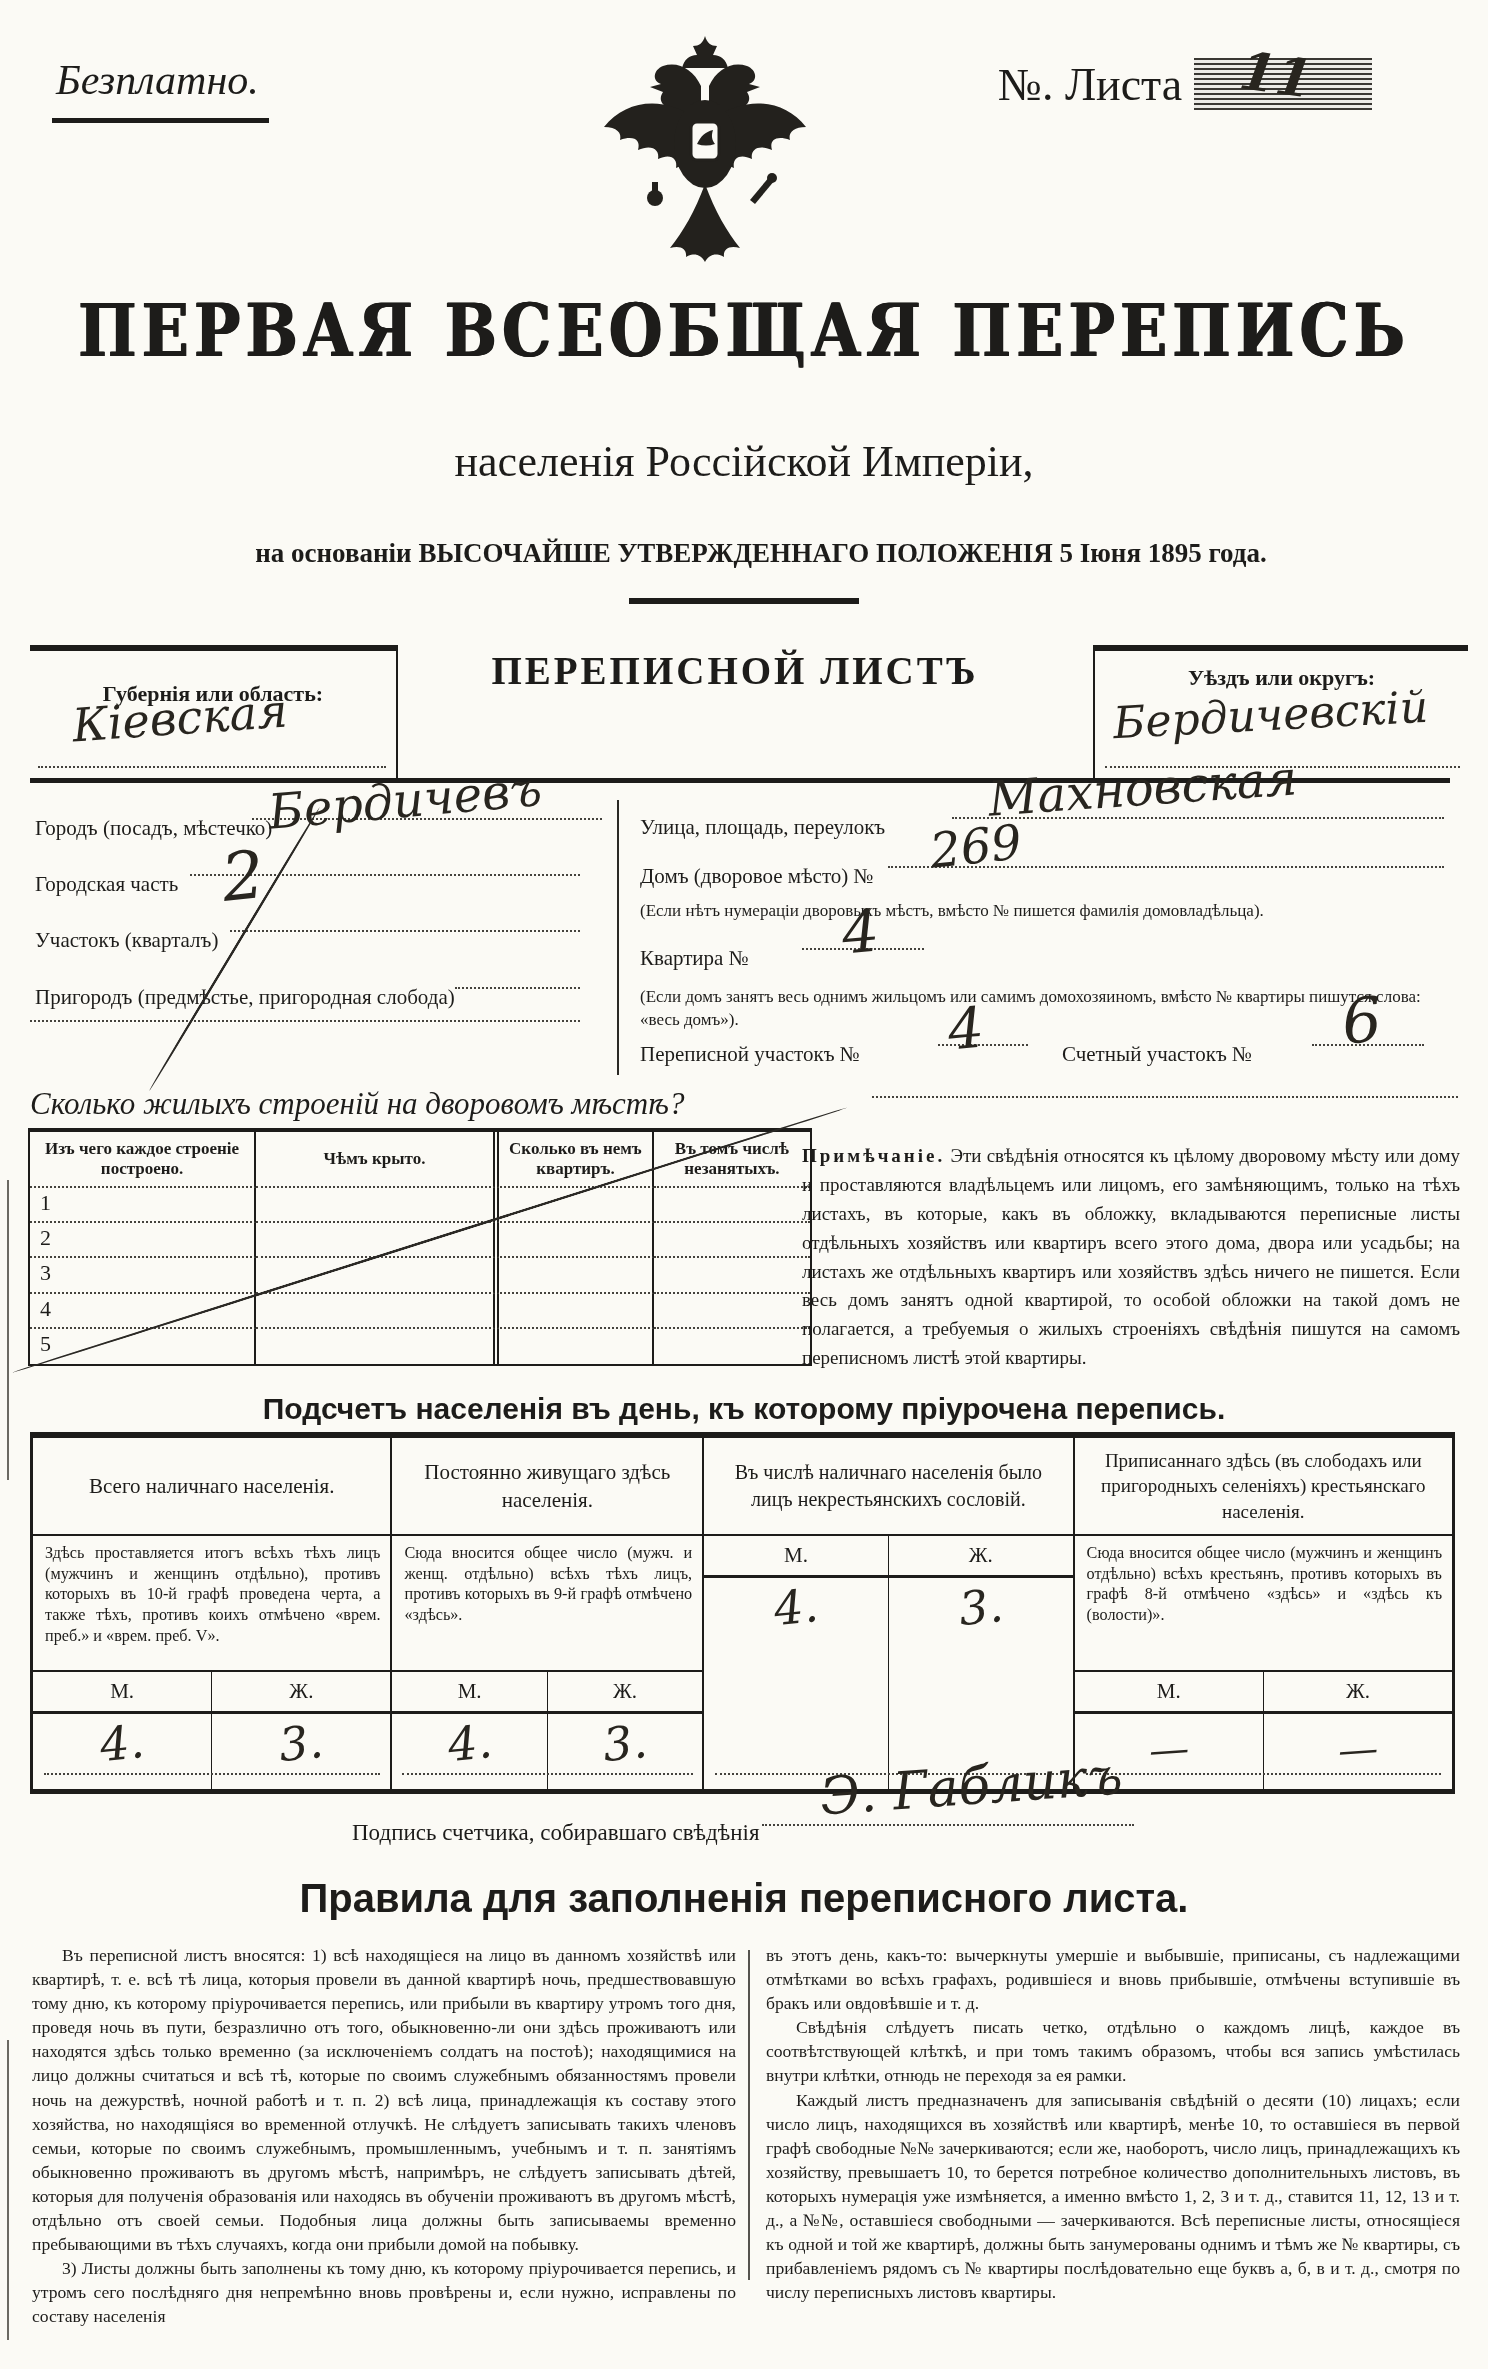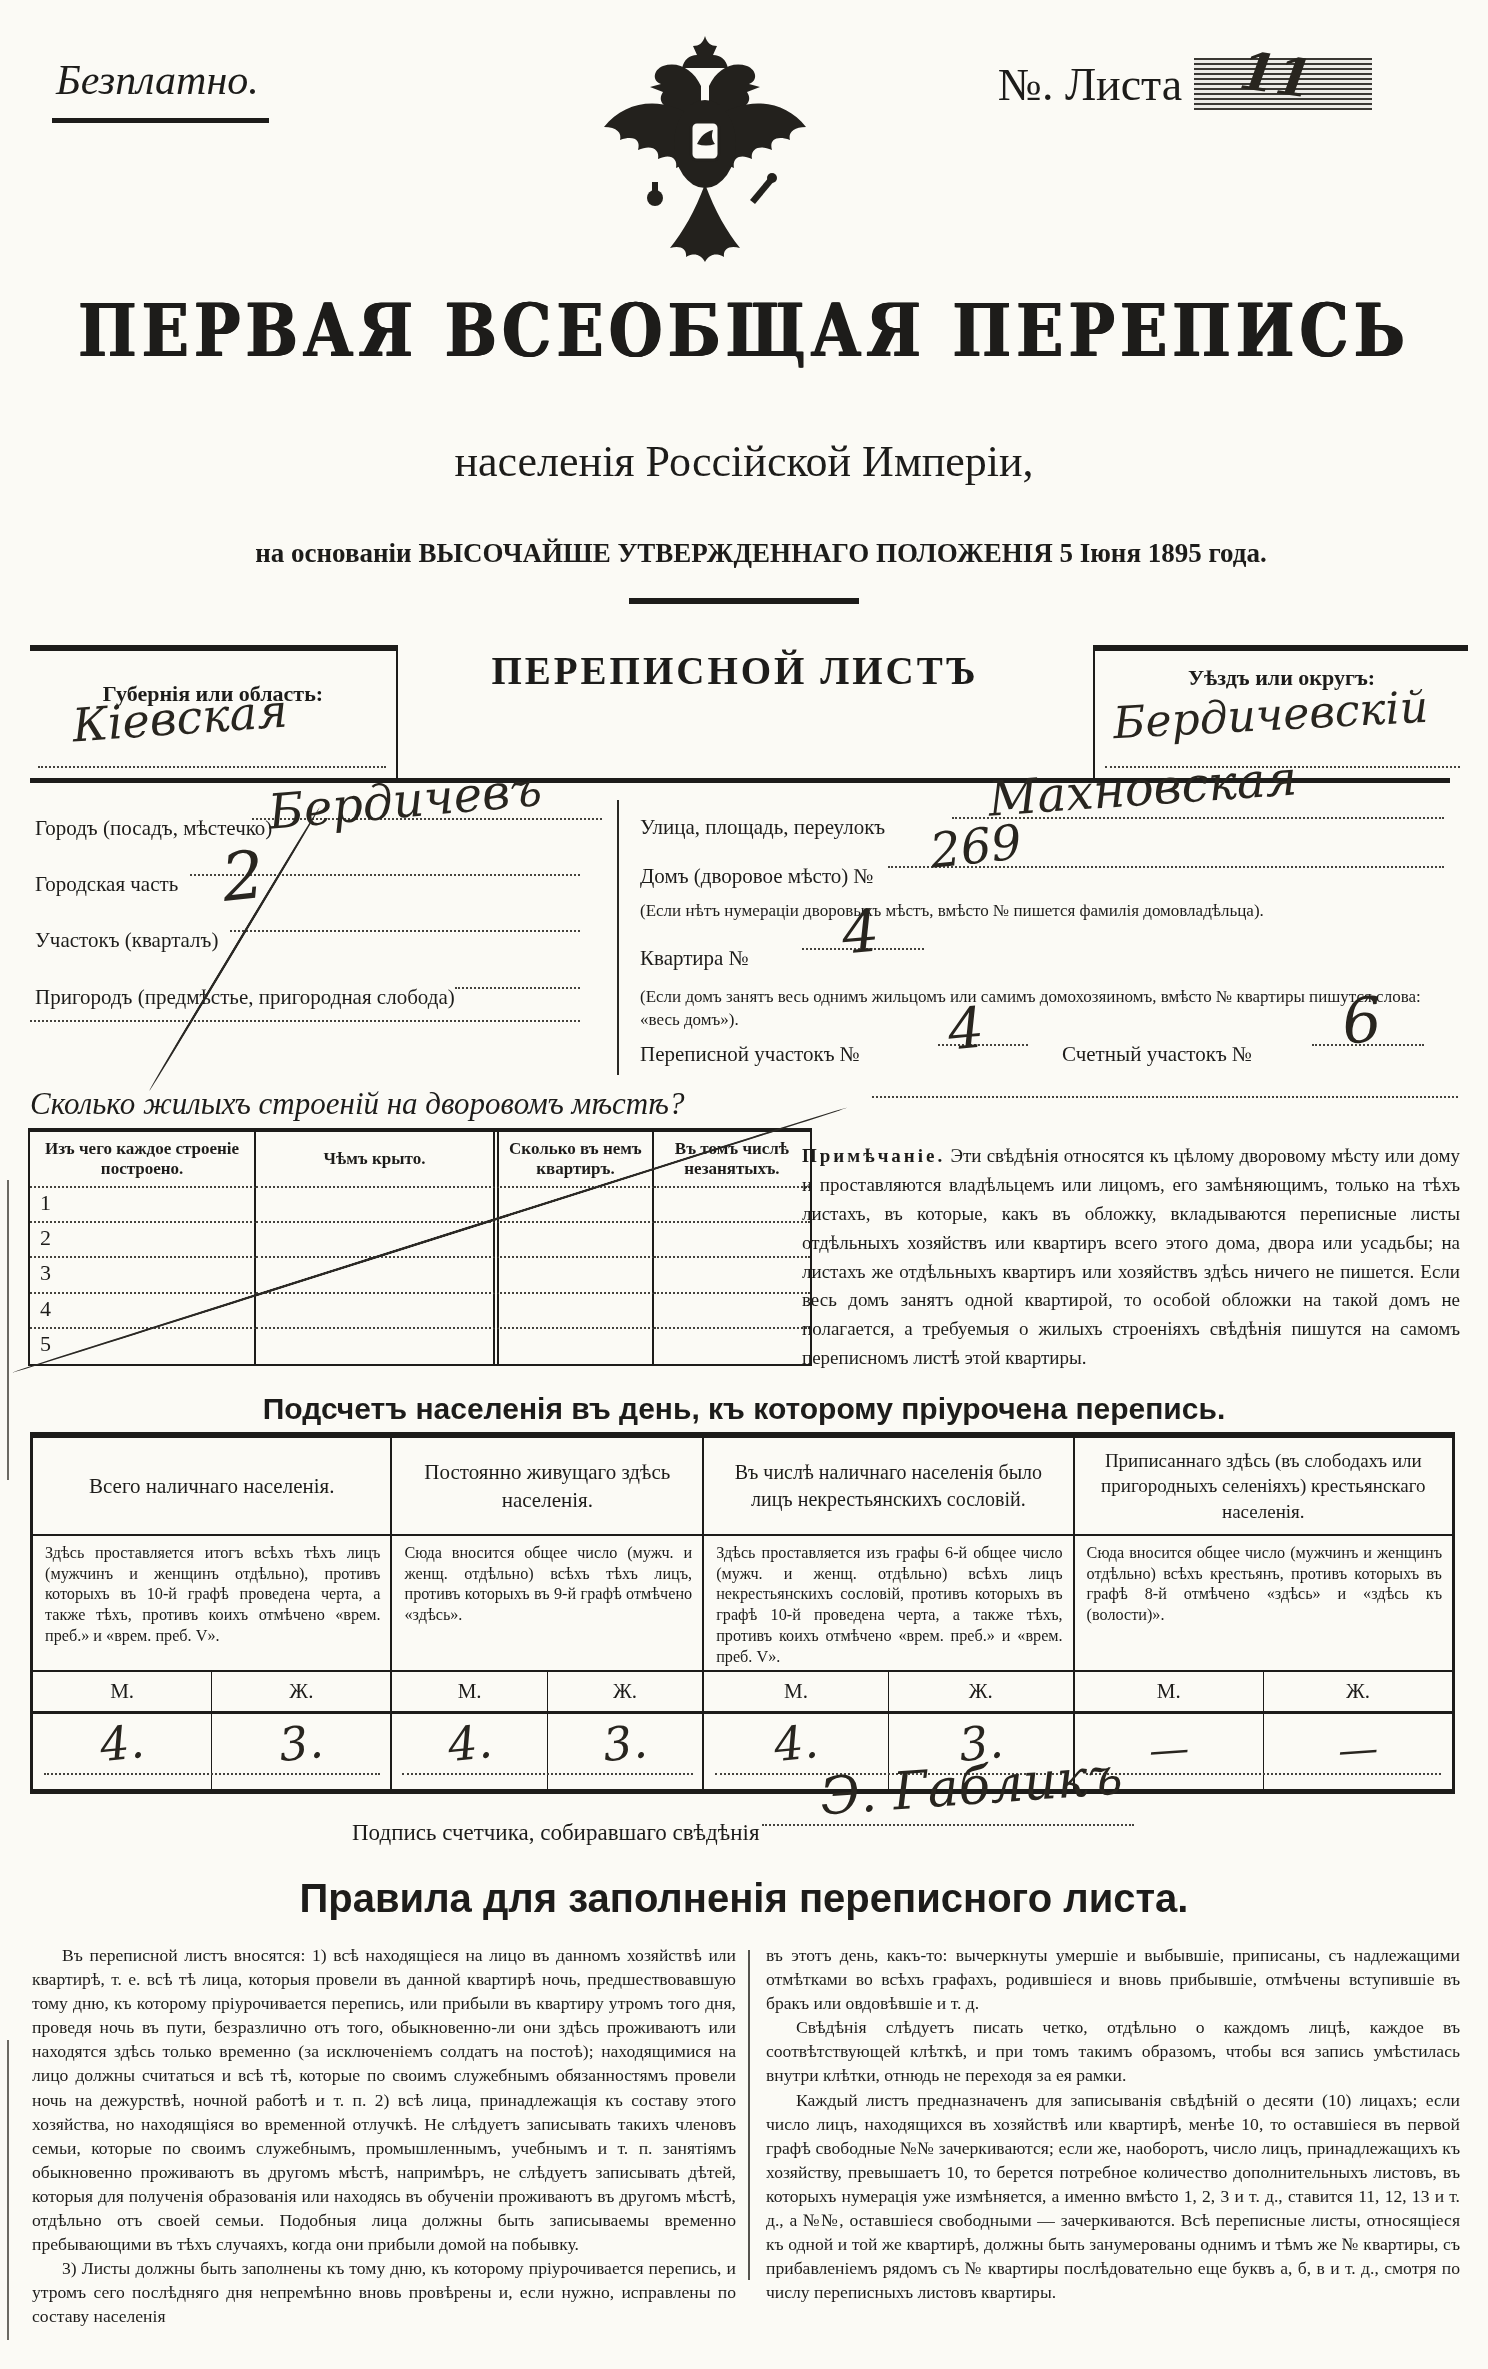--- a/index.html
+++ b/index.html
@@ -224,21 +224,20 @@
             <span class="hw tvnum">4.</span>
           </div>
         <div class="tv">
             <span class="hw tvnum">3.</span>
           </div>
         <div class="dotline"></div>
       </div>
     </div>
     <div class="tgroup" style="width:372px;">
       <div class="thead" style="font-size:20px;">Въ числѣ наличнаго населенія было лицъ некрестьянскихъ сословій.</div>
-      <div class="tdesc">Здѣсь проставляется изъ графы 6-й общее число (мужч. и женщ. отдѣльно) всѣхъ лицъ некрестьянскихъ сословій, противъ которыхъ въ графѣ 10-й проведена черта, а также тѣхъ, противъ коихъ отмѣчено «врем. преб.» и «врем. преб. V».</div>
       <div class="tmf">
         <div>М.</div>
         <div>Ж.</div>
       </div>
       <div class="tvals">
         <div class="tv">
             <span class="hw tvnum">4.</span>
           </div>
         <div class="tv">
             <span class="hw tvnum">3.</span>

